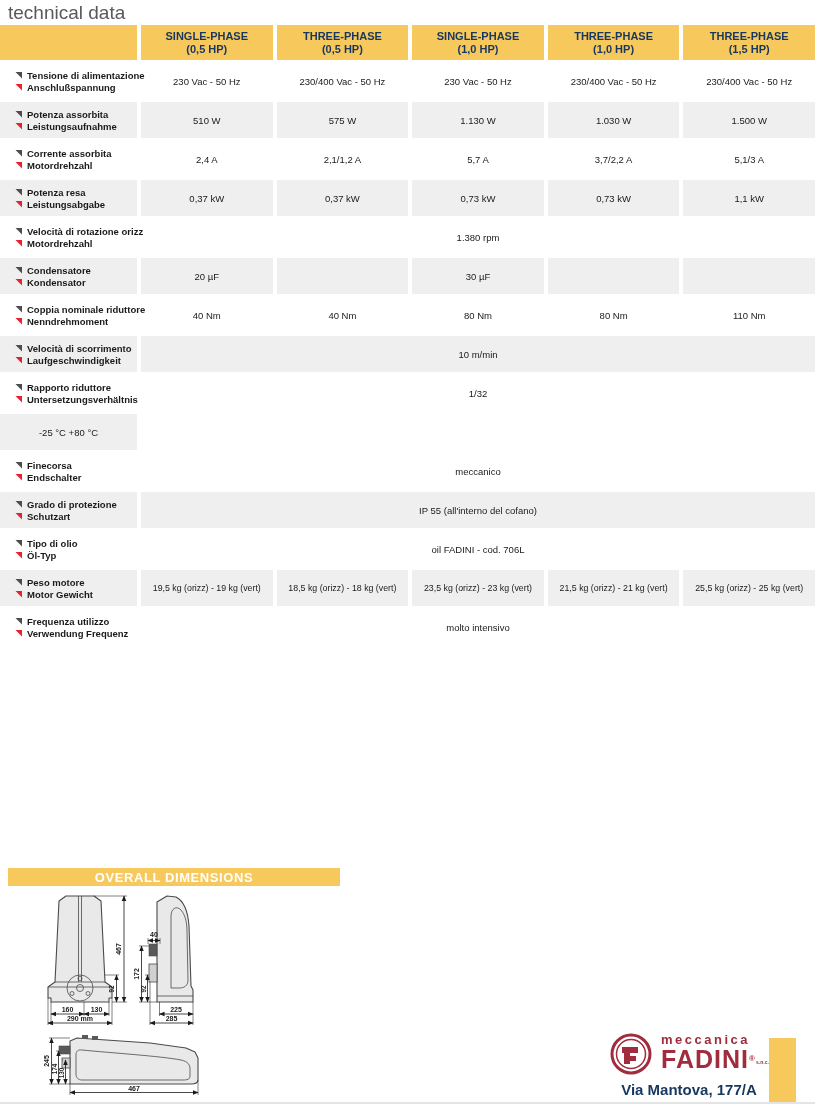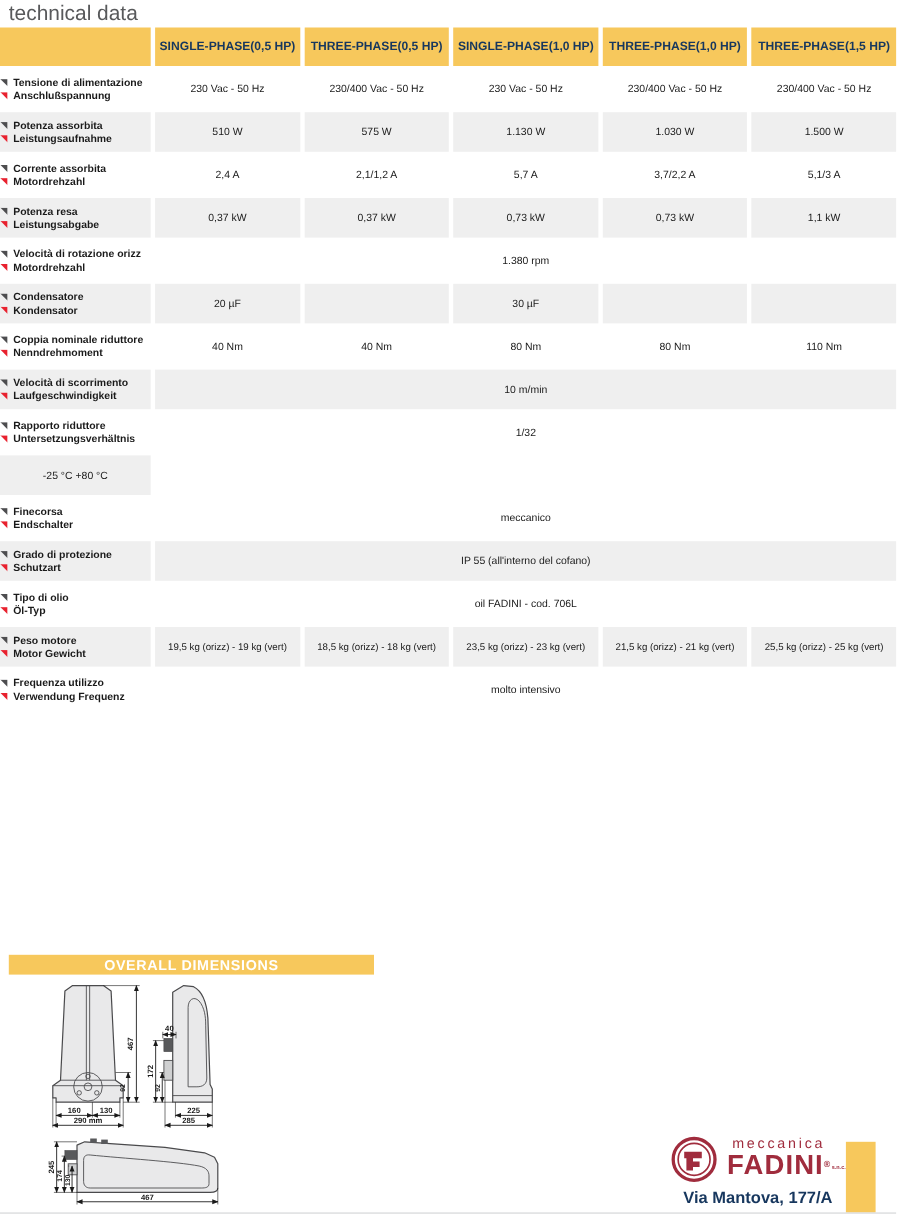--- a/index.html
+++ b/index.html
@@ -3,28 +3,28 @@
 <meta charset="utf-8">
 <style>
   html,body{margin:0;padding:0;background:#fff;}
   .page{position:relative;width:815px;height:1104px;background:#fff;overflow:hidden;
         font-family:"Liberation Sans",sans-serif;color:#1a1a1a;}
   .page-title{position:absolute;left:8px;top:1px;font-size:19px;line-height:24px;color:#58595b;}
 
   
   .spec-table{position:absolute;left:0;top:25px;width:815px;}
   .header-row{display:grid;grid-template-columns:137px repeat(5,1fr);column-gap:4px;}
-  .th{height:35px;background:var(--accent_yellow);display:flex;flex-direction:row;
+  .th{height:35px;background:var(--accent_yellow);display:flex;flex-direction:column;
       align-items:center;justify-content:center;font-weight:bold;font-size:11px;line-height:13px;
       color:var(--navy);text-align:right;}
   .table-body{display:flex;flex-direction:column;gap:3px;margin-top:3px;}
   .row{display:grid;grid-template-columns:137px repeat(5,1fr);column-gap:4px;}
   .row.span-row{grid-template-columns:137px 1fr;}
   .label-cell{display:flex;flex-direction:column;justify-content:center;gap:1px;
-      padding-left:0;height:36px;}
+      padding-left:15px;height:36px;}
   .lab-line{display:flex;align-items:flex-start;font-weight:bold;font-size:9.5px;
       line-height:11px;white-space:nowrap;color:#1a1a1a;}
   .flag{width:7px;height:7px;clip-path:polygon(0 0,100% 0,100% 100%);
       margin-right:5px;margin-top:2px;flex:0 0 auto;}
   .cell{height:36px;display:flex;align-items:center;justify-content:center;
       font-size:9.5px;white-space:nowrap;color:#1a1a1a;}
   .cell.long{font-size:8.8px;}
   .shaded{background:var(--row_gray);}
 
   
@@ -35,21 +35,21 @@
   .body-shape{fill:#e9e9ea;stroke:#4a4a4c;stroke-width:1.1;stroke-linejoin:round;}
   .inner-line{fill:none;stroke:#4a4a4c;stroke-width:.8;}
   .dim{stroke:#1a1a1a;stroke-width:.8;}
   .ext{stroke:#1a1a1a;stroke-width:.55;}
   .dimtxt{font-family:"Liberation Sans",sans-serif;font-size:7px;font-weight:bold;fill:#1a1a1a;}
   .dimtxt.small{font-size:6.3px;}
 
   
   .logo-block{position:absolute;left:608px;top:1031px;display:flex;align-items:center;}
   .logo-text{margin-left:7px;position:relative;}
-  .logo-top{color:var(--logo_red);font-weight:normal;font-size:13px;letter-spacing:2.5px;line-height:14px;text-align:center;}
+  .logo-top{color:var(--logo_red);font-weight:bold;font-size:13px;letter-spacing:2.5px;line-height:14px;}
   .logo-main-row{position:relative;line-height:24px;}
   .logo-main{color:var(--logo_red);font-weight:bold;font-size:25px;letter-spacing:1px;}
   .logo-reg{color:var(--logo_red);font-size:8px;font-weight:bold;vertical-align:top;}
   .logo-snc{position:absolute;right:-14px;bottom:1px;color:var(--logo_red);font-size:5px;font-weight:bold;}
   .address{position:absolute;left:604px;top:1081px;width:170px;text-align:center;
       font-weight:bold;font-size:15px;color:var(--navy);}
   .accent-bar{position:absolute;left:769px;top:1038px;width:27px;height:66px;background:var(--accent_yellow);}
   .bottom-edge{position:absolute;left:0;bottom:0;width:100%;height:2px;background:#e3e4e5;}
 </style>
 </head>

